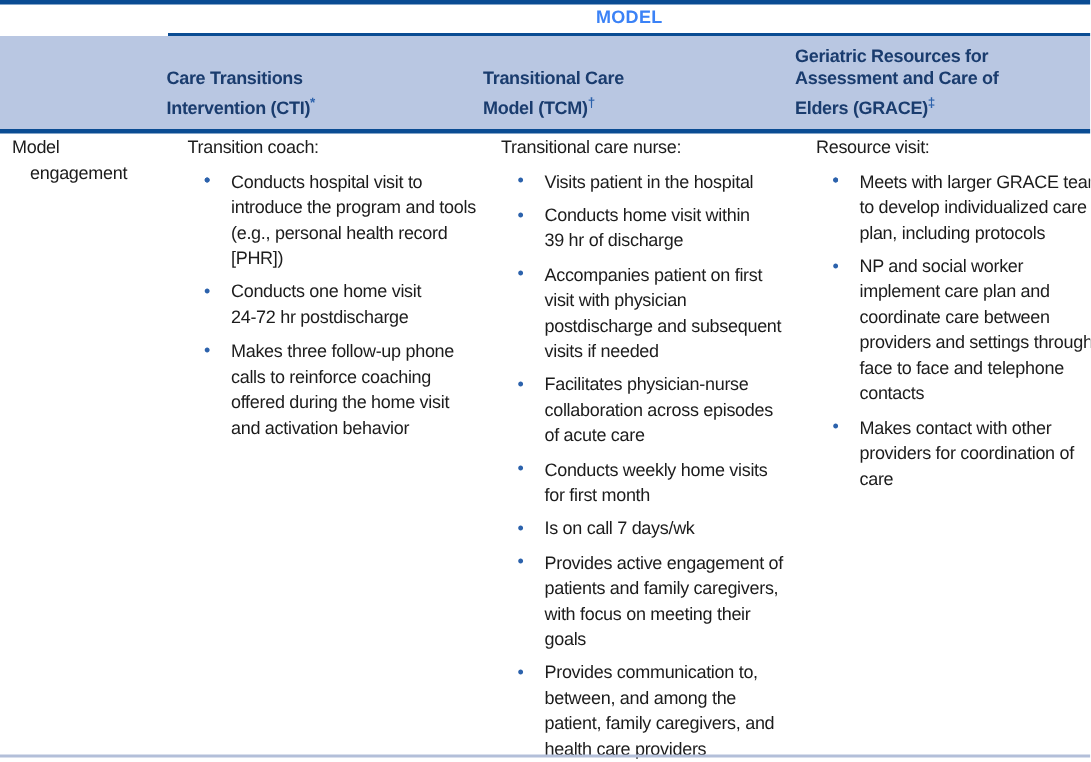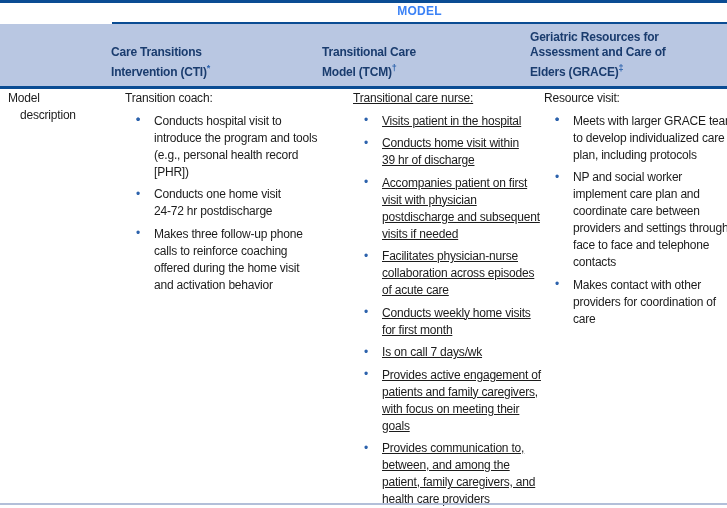--- a/index.html
+++ b/index.html
@@ -50,21 +50,21 @@
     position:absolute;left:8px;top:90px;width:95px;
     line-height:17px;
   }
   .row-label .l2{display:block;padding-left:12px;}
   .col{
     position:absolute;top:90px;
     line-height:17px;
     margin-left:14px;
   }
   .col-1{left:111px;width:208px;}
-  .col-2{left:339px;width:206px;text-decoration:underline;}
+  .col-2{left:320px;width:206px;}
   .col-3{left:530px;width:196px;}
   .lead{white-space:pre-line;}
   ul.blist{margin:0;padding:0;}
   ul.blist li{
     list-style:none;position:relative;
     padding-left:29px;margin-top:5.5px;
     white-space:pre-line;
   }
   ul.blist li .dot{
     position:absolute;left:11px;top:-0.5px;
@@ -94,21 +94,21 @@
       <span class="title">Geriatric Resources for
 Assessment and Care of
 Elders (GRACE)</span><sup>‡</sup>
     </div>
   </div>
 
   <div class="rule header-rule"></div>
 
   <div class="row-label">
     <span class="l1">Model</span>
-    <span class="l2">description</span>
+    <span class="l2">engagement</span>
   </div>
 
   <div class="col col-1">
     <div class="lead">Transition coach:</div>
     <ul class="blist">
         <li><span class="dot">•</span></li>
         <li><span class="dot">•</span><span>Conducts hospital visit to
 introduce the program and tools
 (e.g., personal health record
 [PHR])</span></li>

